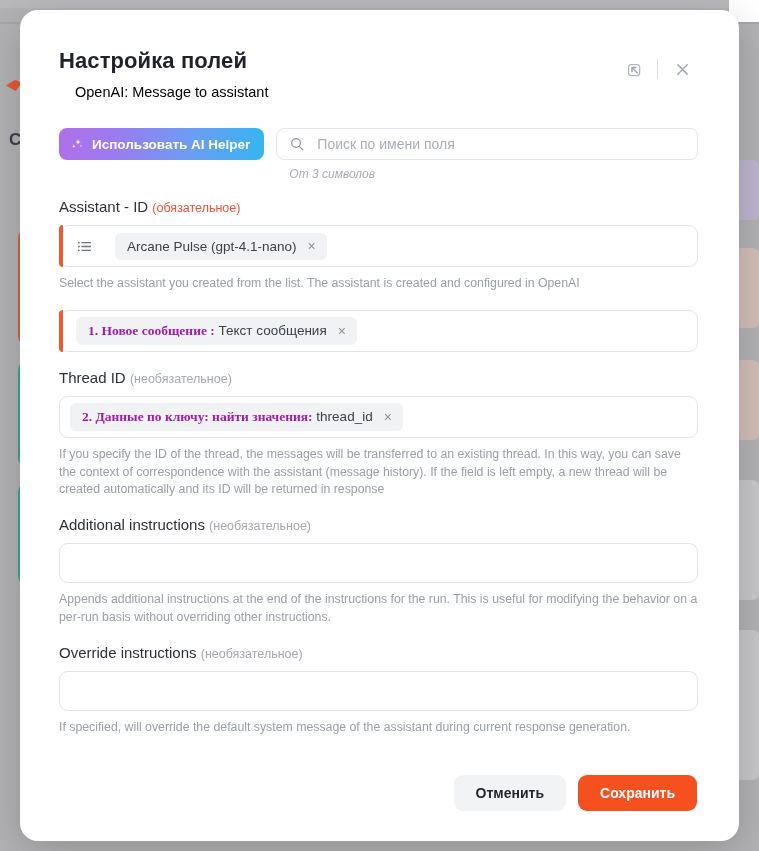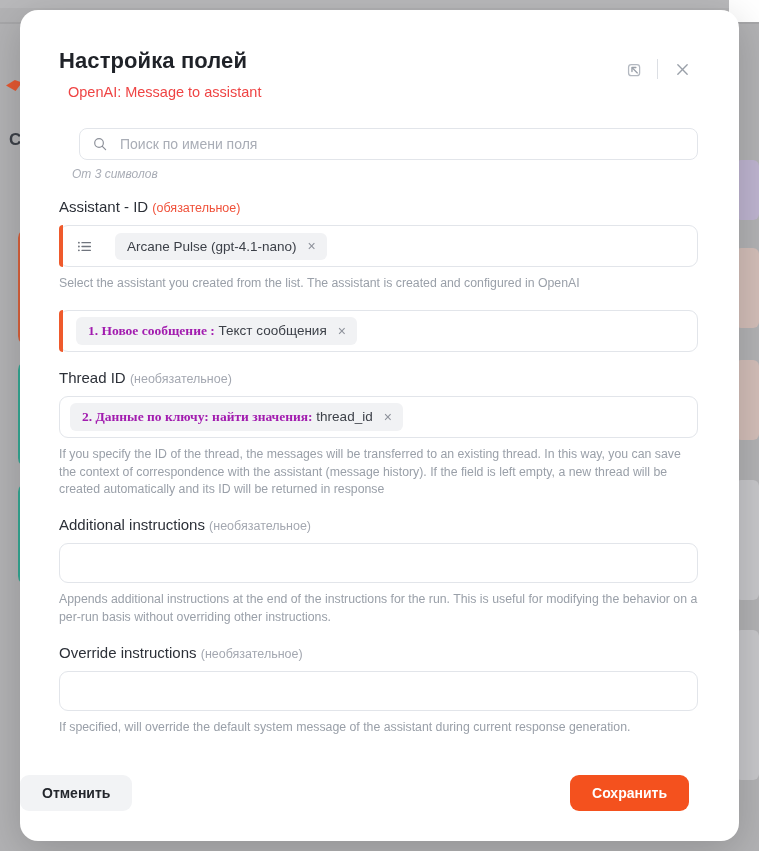--- a/index.html
+++ b/index.html
@@ -72,21 +72,21 @@
     position: absolute;
     left: 0; top: 0; right: 0;
     padding: 38px 42px 0 39px;
   }
   .title-row { display: flex; align-items: flex-start; justify-content: space-between; }
   .title {
     font-size: 22px; font-weight: 700; color: #1f2228;
     letter-spacing: .1px; line-height: 1.15; margin: 0;
   }
   .subtitle {
-    font-size: 14.5px; color: #ef4444; margin: 11px 0 0 9px; line-height: 1.2;
+    font-size: 14.5px; color: #000000; margin: 11px 0 0 16px; line-height: 1.2;
   }
   .header-actions { display: flex; align-items: center; gap: 0px; padding-top: 6px; }
   .icon-btn {
     width: 30px; height: 30px;
     display: flex; align-items: center; justify-content: center;
     border: none; background: transparent; cursor: pointer; padding: 0;
   }
   .vdiv { width: 1px; height: 20px; background: #dcdfe4; margin: 0 9px; }
 
   
@@ -104,21 +104,21 @@
     border: none; border-radius: 8px; cursor: pointer;
     background: linear-gradient(95deg, #b06fe8 0%, #9b7cf0 28%, #6f9bf2 62%, #35b6ef 100%);
     color: #ffffff; font-size: 13.5px; font-weight: 700;
     font-family: "Liberation Sans", sans-serif;
     white-space: nowrap;
   }
   .search-wrap { flex: 1; }
   .search-box {
     display: flex; align-items: center; gap: 10px;
     height: 32px; padding: 0 12px;
-    border: 1px solid #e2e5ea; border-radius: 8px; background: #fff; margin-left: 20px;
+    border: 1px solid #e2e5ea; border-radius: 8px; background: #fff;
   }
   .search-input {
     flex: 1; border: none; outline: none;
     font-size: 14px; color: #3c4048;
     font-family: "Liberation Sans", sans-serif;
     background: transparent;
   }
   .search-input::placeholder { color: #a9adb6; }
   .search-hint { font-size: 12px; color: #a9adb6; margin: 7px 0 0 13px; font-style: italic; }
 
@@ -168,23 +168,23 @@
     flex: 0 0 auto; padding: 0 1px;
   }
 
   .hint {
     font-size: 12.3px; color: #9aa0a9; line-height: 1.45;
     margin-top: 8px;
   }
 
   
   .modal-footer {
-    position: absolute; left: 0; right: 8px; bottom: 0;
+    position: absolute; left: 0; right: 0; bottom: 0;
     height: 80px;
-    display: flex; align-items: center; justify-content: space-between;
+    display: flex; align-items: center; justify-content: flex-end;
     gap: 12px;
     padding: 0 42px 17px 0;
   }
   .btn {
     border: none; border-radius: 9px; cursor: pointer;
     font-family: "Liberation Sans", sans-serif;
     font-size: 14px; font-weight: 700;
     height: 36px; padding: 0 22px;
   }
   .btn-cancel { background: #f2f3f5; color: #23262c; }
@@ -236,20 +236,28 @@
               <path d="M4.5 4.5 L15.5 15.5 M15.5 4.5 L4.5 15.5" stroke="#9aa0a9" stroke-width="1.6" stroke-linecap="round"></path>
             </svg>
           </button>
         </div>
       </div>
     </div>
 
     <div class="modal-body">
 
       <div class="tools-row">
+        <button class="ai-btn">
+          <svg width="14" height="14" viewBox="0 0 16 16">
+            <path d="M9.2 2.4 L10.05 4.75 L12.4 5.6 L10.05 6.45 L9.2 8.8 L8.35 6.45 L6 5.6 L8.35 4.75 Z" fill="#ffffff" opacity=".95"></path>
+            <path d="M4.4 8.6 L4.95 10.05 L6.4 10.6 L4.95 11.15 L4.4 12.6 L3.85 11.15 L2.4 10.6 L3.85 10.05 Z" fill="#ffffff" opacity=".9"></path>
+            <circle cx="12.6" cy="10.4" r="0.85" fill="#ffffff" opacity=".85"></circle>
+          </svg>
+          <span>Использовать AI Helper</span>
+        </button>
 
         <div class="search-wrap">
           <div class="search-box">
             <svg width="16" height="16" viewBox="0 0 20 20" fill="none">
               <circle cx="8.8" cy="8.8" r="5.4" stroke="#8d919a" stroke-width="1.5"></circle>
               <path d="M12.9 12.9 L17 17" stroke="#8d919a" stroke-width="1.5" stroke-linecap="round"></path>
             </svg>
             <input class="search-input" type="text" value="" placeholder="Поиск по имени поля" style="">
           </div>
           <div class="search-hint">От 3 символов</div>

